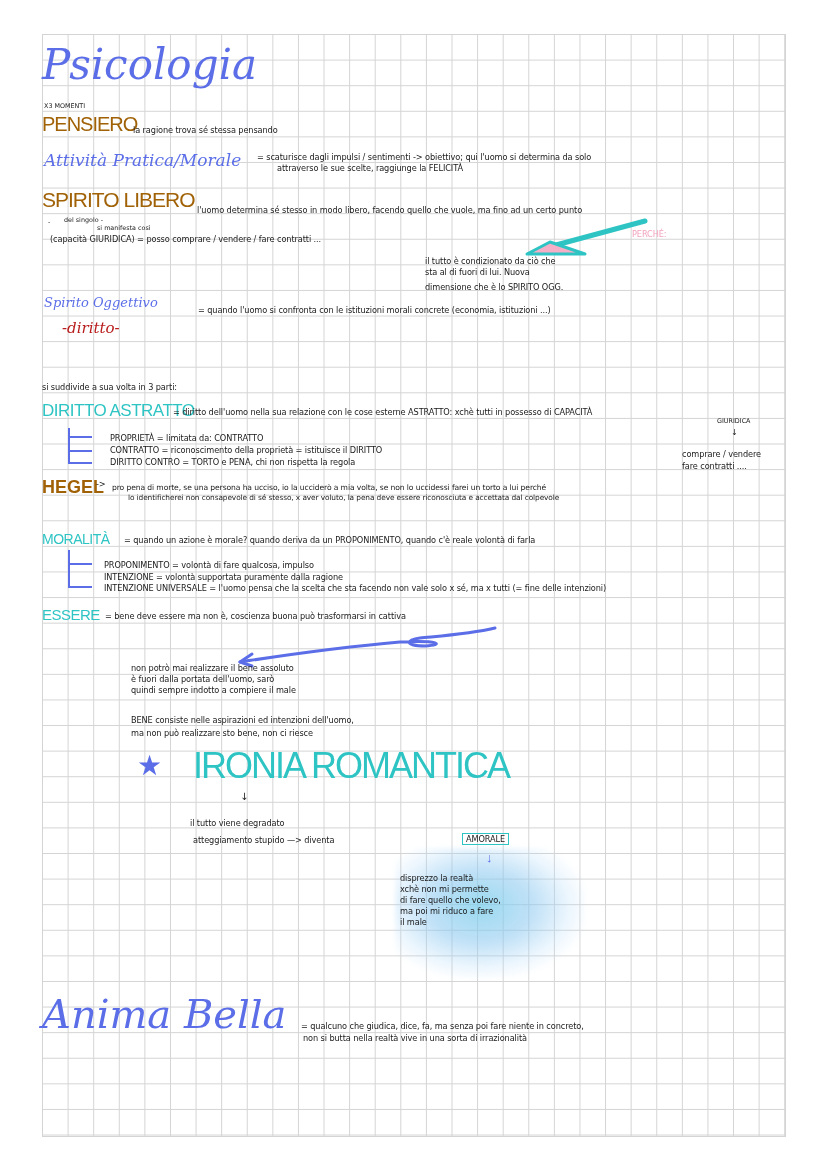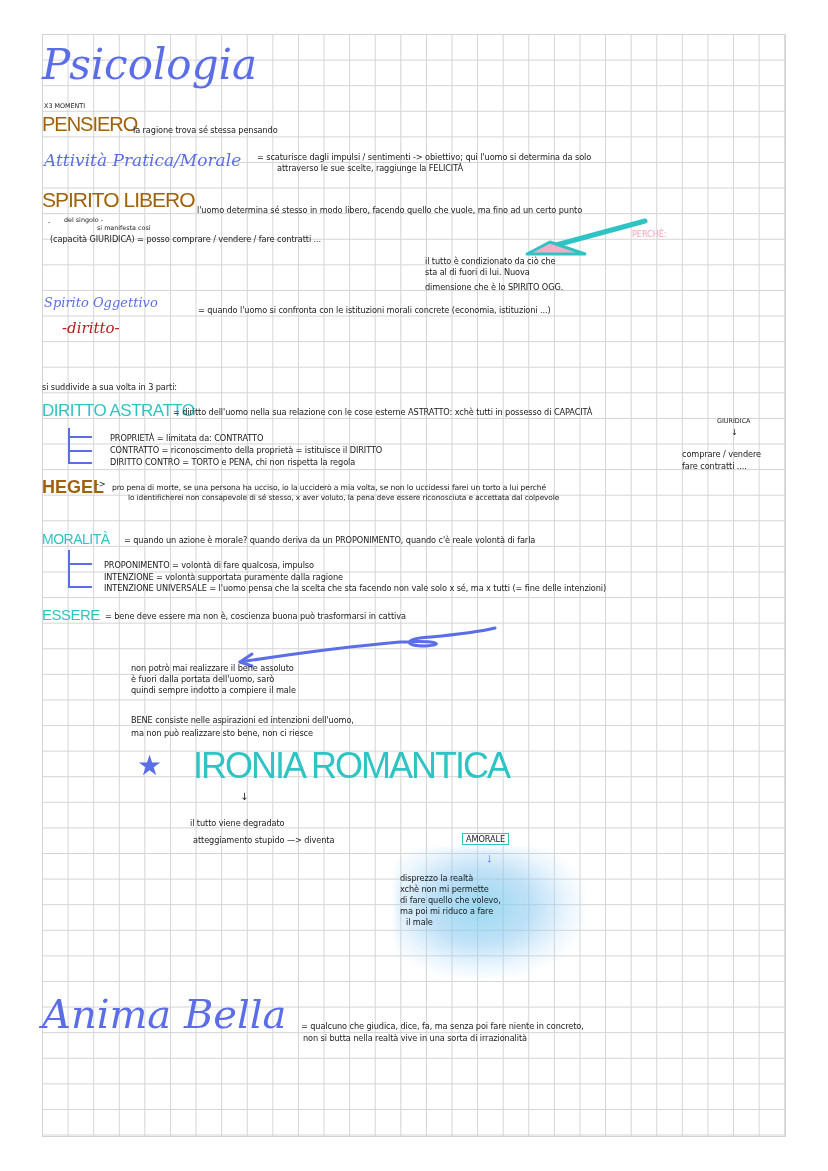--- a/index.html
+++ b/index.html
@@ -129,17 +129,17 @@
 <div class="t hw" style="left:240px; top:792px; font-size:10px;">↓</div>
 <div class="t hw" style="left:190px; top:819px;">il tutto viene degradato</div>
 <div class="t hw" style="left:193px; top:836px;">atteggiamento stupido —&gt; diventa</div>
 <div class="t hw box" style="left:462px; top:833px;">AMORALE</div>
 <div class="t blue" style="left:486px; top:851px; font-size:13px;">↓</div>
 
 <div class="t hw" style="left:400px; top:874px;">disprezzo la realtà</div>
 <div class="t hw" style="left:400px; top:885px;">xchè non mi permette</div>
 <div class="t hw" style="left:400px; top:896px;">di fare quello che volevo,</div>
 <div class="t hw" style="left:400px; top:907px;">ma poi mi riduco a fare</div>
-<div class="t hw" style="left:400px; top:918px;padding-left:6px;">il male</div>
+<div class="t hw" style="left:400px; top:918px;">il male</div>
 
 <div class="t script blue" style="left:42px; top:994px; font-size:40px;">Anima Bella</div>
 <div class="t hw" style="left:301px; top:1022px;">= qualcuno che giudica, dice, fa, ma senza poi fare niente in concreto,</div>
 <div class="t hw" style="left:303px; top:1034px;">non si butta nella realtà vive in una sorta di irrazionalità</div>
 
 </body></html>

